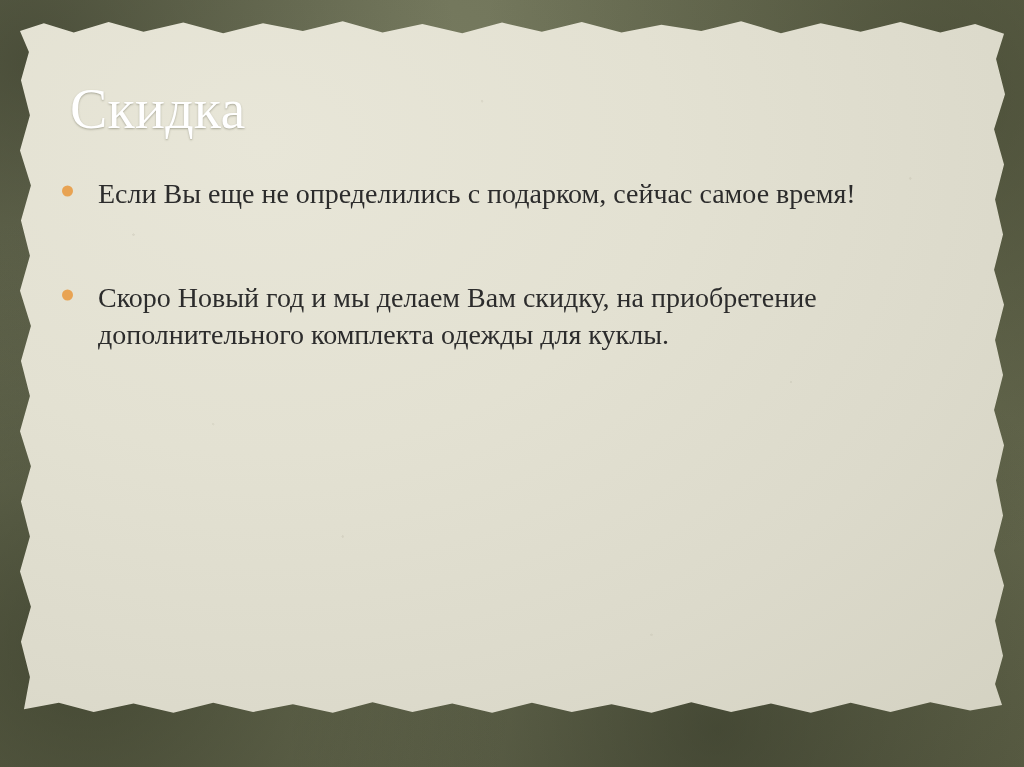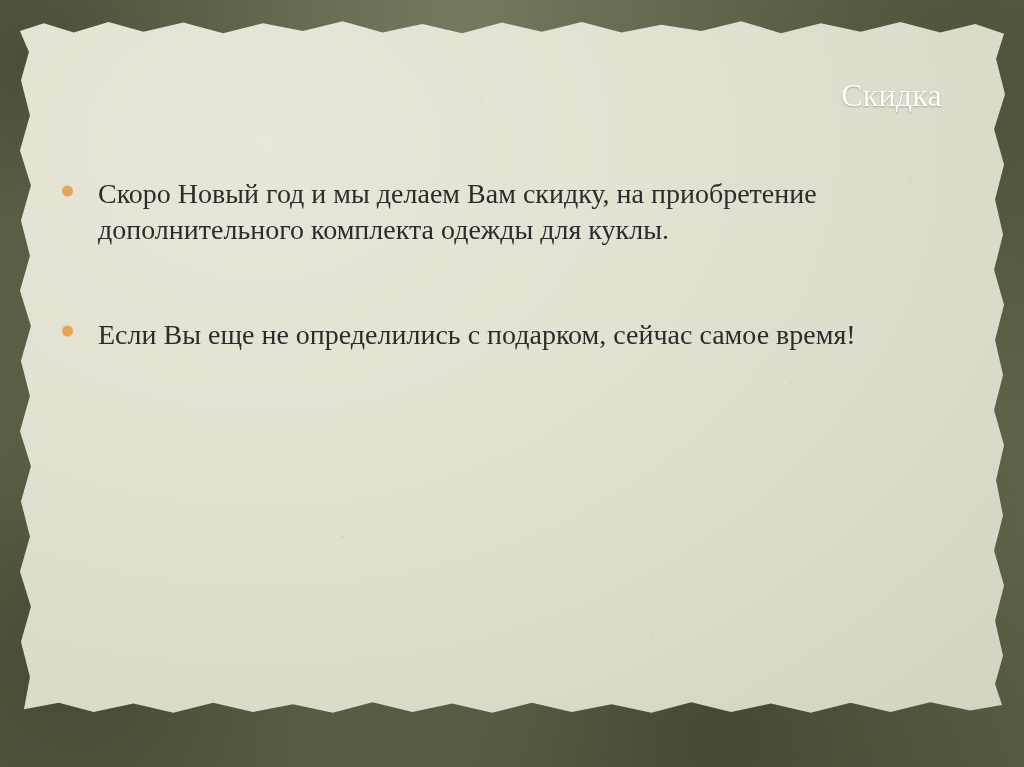--- a/index.html
+++ b/index.html
@@ -93,31 +93,30 @@
   .content {
     position: absolute;
     left: 0;
     top: 0;
     width: 1024px;
     height: 767px;
   }
 
   .slide-title {
     position: absolute;
-    left: 62px;
+    left: 70px;
     top: 77px;
     width: 880px;
     font-family: "Liberation Serif", serif;
-    font-size: 32px;
+    font-size: 56px;
     line-height: 1.15;
     color: #ffffff;
     text-shadow: 0 1px 2px rgba(90,90,70,0.45);
     letter-spacing: 0.2px;
     white-space: nowrap;
-    text-align: right;
   }
 
   .body-list {
     position: absolute;
     left: 52px;
     top: 176px;
     width: 900px;
     margin: 0;
     padding: 0;
     list-style: none;
@@ -157,21 +156,21 @@
 
 <div class="slide">
   <div class="paper"></div>
 
   <div class="content">
     <div class="slide-title">Скидка</div>
 
     <ul class="body-list">
       <li class="bullet-item">
         <span class="bullet-marker"></span>
-        <span class="bullet-text">Скоро Новый год и мы делаем Вам скидку, на приобретение дополнительного комплекта одежды для куклы.</span>
+        <span class="bullet-text">Если Вы еще не определились с подарком, сейчас самое время!</span>
       </li>
       <li class="bullet-item">
         <span class="bullet-marker"></span>
-        <span class="bullet-text">Если Вы еще не определились с подарком, сейчас самое время!</span>
+        <span class="bullet-text">Скоро Новый год и мы делаем Вам скидку, на приобретение дополнительного комплекта одежды для куклы.</span>
       </li>
     </ul>
   </div>
 </div>
 
 </body></html>

